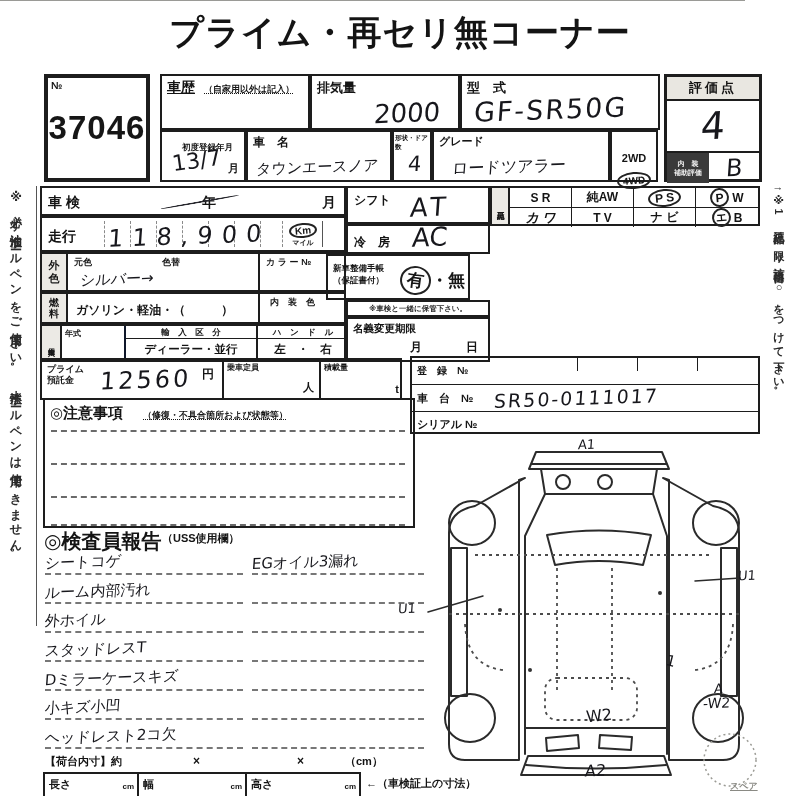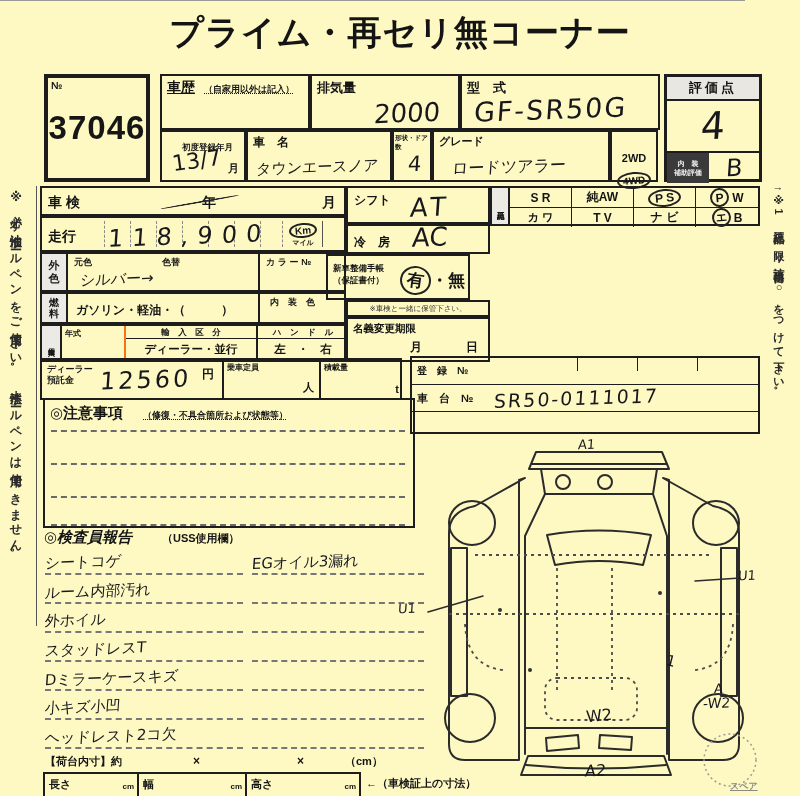--- a/index.html
+++ b/index.html
@@ -1,16 +1,16 @@
 <!DOCTYPE html>
 <html><head>
 <meta charset="utf-8">
 <style>
   html,body{margin:0;padding:0;background:#e8e8e6;}
-  #sheet{position:relative;width:800px;height:796px;background:#fef9c3;overflow:hidden;
+  #sheet{position:relative;width:800px;height:796px;background:#ffffff;overflow:hidden;
          font-family:"Liberation Sans","DejaVu Sans",sans-serif;color:#161616;}
   .abs{position:absolute;}
   .box{position:absolute;border:2px solid #1d1d1d;box-sizing:border-box;background:transparent;}
   .thick{border-width:3px;}
   .lbl{font-weight:bold;color:#141414;}
   .tiny{font-size:8px;font-weight:bold;}
   .hw{font-family:"DejaVu Sans",sans-serif;color:#17171c;display:inline-block;
       transform:rotate(-2deg) skewX(-6deg);font-weight:400;}
   .vtext{writing-mode:vertical-rl;letter-spacing:2px;}
   .sideLbl{display:flex;flex-direction:column;align-items:center;justify-content:center;
@@ -142,21 +142,21 @@
       <span>料</span>
     </div>
     <span class="lbl" style="position:absolute;left:34px;top:8px;font-size:12px;">ガソリン・軽油・（　　　）</span>
     <div class="cell" style="left:216px;top:0;width:90px;height:100%;border-left:2px solid #1d1d1d;">
       <span class="tiny" style="position:absolute;left:10px;top:2px;font-size:9px;text-align:right;">内　装　色</span>
     </div>
   </div>
 
   <div class="box" style="left:40px;top:324px;width:306px;height:38px;">
     <div class="sideLbl vtext" style="width:20px;height:100%;font-size:7px;letter-spacing:0;">輸入車用</div>
-    <div class="cell" style="left:20px;top:0;width:64px;height:100%;border-right:2px solid #f97316;text-decoration:underline;">
+    <div class="cell" style="left:20px;top:0;width:64px;height:100%;border-right:2px solid #0f172a;text-decoration:underline;">
       <span class="tiny" style="position:absolute;left:3px;top:2px;">年式</span>
     </div>
     <div class="cell" style="left:84px;top:0;width:132px;height:100%;border-right:2px solid #1d1d1d;">
       <div class="tiny" style="height:13px;border-bottom:1.5px solid #1d1d1d;text-align:center;font-size:8.5px;padding-top:1px;box-sizing:border-box;">輸　入　区　分</div>
       <div class="lbl" style="text-align:center;font-size:11.5px;margin-top:3px;">ディーラー・並行</div>
     </div>
     <div class="cell" style="left:216px;top:0;width:90px;height:100%;">
       <div class="tiny" style="height:13px;border-bottom:1.5px solid #1d1d1d;text-align:center;font-size:8.5px;padding-top:1px;box-sizing:border-box;">ハ　ン　ド　ル</div>
       <div class="lbl" style="text-align:center;font-size:11.5px;margin-top:3px;">左　・　右</div>
     </div>
@@ -174,55 +174,55 @@
   <div class="box" style="left:326px;top:254px;width:144px;height:46px;">
     <div style="position:absolute;left:5px;top:7px;line-height:1.4;">
       <div class="tiny" style="font-size:8.5px;">新車整備手帳</div>
       <div class="tiny" style="font-size:8.5px;">（保証書付）</div>
     </div>
     <div style="position:absolute;left:72px;top:10px;font-size:17px;font-weight:bold;">
       <span class="circle-mark" style="padding:1px 5px;transform:rotate(8deg);">有</span><span>・</span><span>無</span>
     </div>
   </div>
   <div class="box" style="left:346px;top:300px;width:144px;height:17px;display:flex;align-items:center;justify-content:center;">
-    <span style="font-size:7.5px;font-weight:normal;color:#2b2b2b;">※車検と一緒に保管下さい。</span>
+    <span style="font-size:7.5px;font-weight:bold;color:#2b2b2b;">※車検と一緒に保管下さい。</span>
   </div>
 
   <div class="box" style="left:346px;top:317px;width:144px;height:45px;">
     <span class="lbl" style="position:absolute;left:5px;top:3px;font-size:10.5px;">名義変更期限</span>
     <span class="lbl" style="position:absolute;left:62px;bottom:4px;font-size:12px;">月</span>
     <span class="lbl" style="position:absolute;right:10px;bottom:4px;font-size:12px;">日</span>
   </div>
 
   <div class="box" style="left:490px;top:186px;width:270px;height:40px;display:flex;">
     <div class="sideLbl vtext" style="width:18px;height:100%;font-size:7.5px;letter-spacing:0;">純正品</div>
     <div style="flex:1;display:grid;grid-template-columns:repeat(4,1fr);grid-template-rows:1fr 1fr;">
       <div class="lbl" style="border-right:1.5px solid #1d1d1d;border-bottom:1.5px solid #1d1d1d;font-size:12px;display:flex;align-items:center;justify-content:center;">S R</div>
       <div class="lbl" style="border-right:1.5px solid #1d1d1d;border-bottom:1.5px solid #1d1d1d;font-size:12px;display:flex;align-items:center;justify-content:center;">純AW</div>
       <div style="border-right:1.5px solid #1d1d1d;border-bottom:1.5px solid #1d1d1d;display:flex;align-items:center;justify-content:center;">
         <span class="circle-mark lbl" style="font-size:12px;padding:0 5px;border-radius:60%;">P S</span>
       </div>
       <div style="border-bottom:1.5px solid #1d1d1d;display:flex;align-items:center;justify-content:center;gap:3px;">
         <span class="circle-mark lbl" style="font-size:12px;width:15px;height:15px;">P</span>
         <span class="lbl" style="font-size:12px;">W</span>
       </div>
-      <div class="lbl" style="border-right:1.5px solid #1d1d1d;font-size:11px;display:flex;align-items:center;justify-content:center;">カ ワ</div>
+      <div class="lbl" style="border-right:1.5px solid #1d1d1d;font-size:13px;display:flex;align-items:center;justify-content:center;font-style:italic;">カ ワ</div>
       <div class="lbl" style="border-right:1.5px solid #1d1d1d;font-size:12px;display:flex;align-items:center;justify-content:center;">T V</div>
       <div class="lbl" style="border-right:1.5px solid #1d1d1d;font-size:12px;display:flex;align-items:center;justify-content:center;">ナ ビ</div>
       <div style="display:flex;align-items:center;justify-content:center;gap:3px;">
         <span class="circle-mark lbl" style="font-size:11px;width:15px;height:15px;">エ</span>
         <span class="lbl" style="font-size:12px;">B</span>
       </div>
     </div>
   </div>
 
 
   <div class="box" style="left:40px;top:358px;width:362px;height:42px;">
     <div style="position:absolute;left:5px;top:4px;line-height:1.25;">
-      <div class="tiny" style="font-size:9px;">ディーラー</div>
+      <div class="tiny" style="font-size:9px;">プライム</div>
       <div class="tiny" style="font-size:9px;">預託金</div>
     </div>
     <span class="hw" style="position:absolute;left:58px;top:6px;font-size:24px;letter-spacing:3px;">12560</span>
     <span class="lbl" style="position:absolute;left:160px;top:6px;font-size:12px;">円</span>
     <div class="cell" style="left:180px;top:0;width:97px;height:100%;border-left:2px solid #1d1d1d;">
       <span class="tiny" style="position:absolute;left:3px;top:2px;">乗車定員</span>
       <span class="lbl" style="position:absolute;right:5px;bottom:3px;font-size:11px;">人</span>
     </div>
     <div class="cell" style="left:277px;top:0;width:85px;height:100%;border-left:2px solid #1d1d1d;">
       <span class="tiny" style="position:absolute;left:3px;top:2px;">積載量</span>
@@ -233,34 +233,37 @@
   <div class="box" style="left:410px;top:356px;width:350px;height:78px;">
     <div style="height:26px;border-bottom:1.5px solid #1d1d1d;position:relative;">
       <span class="lbl" style="position:absolute;left:5px;top:6px;font-size:10px;">登　録　№</span>
       <div style="position:absolute;left:165px;top:0;height:13px;border-left:1.5px solid #1d1d1d;"></div>
       <div style="position:absolute;left:225px;top:0;height:13px;border-left:1.5px solid #1d1d1d;"></div>
       <div style="position:absolute;left:285px;top:0;height:13px;border-left:1.5px solid #1d1d1d;"></div>
     </div>
     <div style="height:26px;border-bottom:1.5px solid #1d1d1d;position:relative;">
       <span class="lbl" style="position:absolute;left:5px;top:6px;font-size:11px;">車　台　№</span>
       <span class="hw" style="position:absolute;left:82px;top:2px;font-size:19px;letter-spacing:2px;">SR50-0111017</span>
+    </div>
+    <div style="height:24px;position:relative;">
+      <span class="lbl" style="position:absolute;left:5px;top:5px;font-size:11px;">シリアル №</span>
     </div>
   </div>
 
   <div class="box" style="left:43px;top:398px;width:372px;height:130px;">
     <span class="lbl" style="position:absolute;left:5px;top:4px;font-size:15px;">◎注意事項</span>
     <span style="position:absolute;left:98px;top:9px;font-size:9px;font-weight:bold;text-decoration:underline dotted;">（修復・不具合箇所および状態等）</span>
     <div class="dashline" style="left:6px;top:30px;width:354px;"></div>
     <div class="dashline" style="left:6px;top:63px;width:354px;"></div>
     <div class="dashline" style="left:6px;top:96px;width:354px;"></div>
     <div class="dashline" style="left:6px;top:124px;width:354px;"></div>
   </div>
 
   <div class="abs" style="left:40px;top:528px;width:392px;">
-    <span class="lbl" style="position:absolute;left:4px;top:0;font-size:15px;font-style:italic;">◎検査員報告</span>
+    <span class="lbl" style="position:absolute;left:4px;top:0;font-size:20px;">◎検査員報告</span>
     <span class="lbl" style="position:absolute;left:122px;top:3px;font-size:11px;">（USS使用欄）</span>
   </div>
   <div class="abs" style="left:45px;top:546px;width:198px;">
     <div class="repRow"><span class="hw repTxt">シートコゲ</span></div>
     <div class="repRow"><span class="hw repTxt">ルーム内部汚れ</span></div>
     <div class="repRow"><span class="hw repTxt">外ホイル</span></div>
     <div class="repRow"><span class="hw repTxt">スタッドレスT</span></div>
     <div class="repRow"><span class="hw repTxt">Dミラーケースキズ</span></div>
     <div class="repRow"><span class="hw repTxt">小キズ小凹</span></div>
     <div class="repRow"><span class="hw repTxt">ヘッドレスト2コ欠</span></div>

